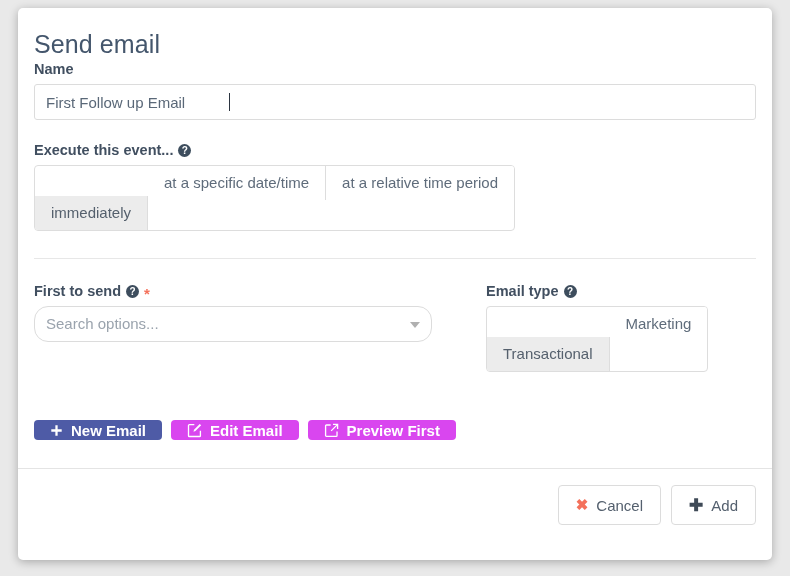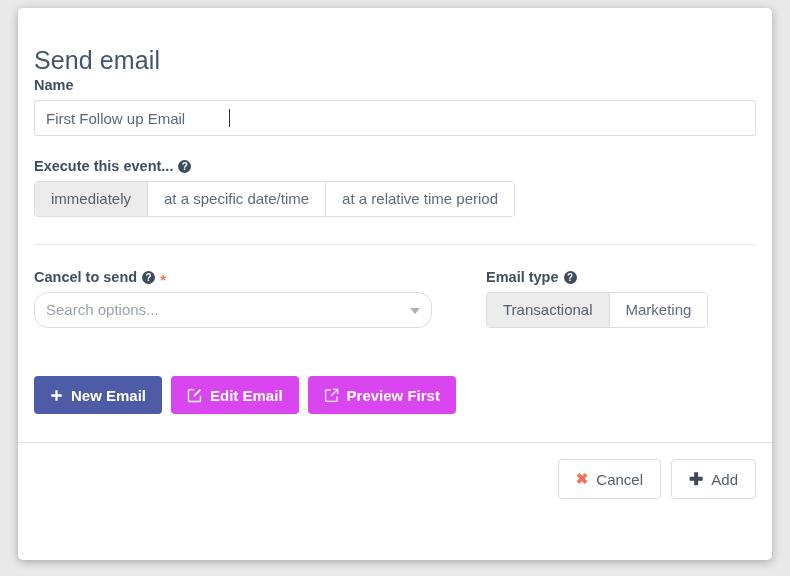--- a/index.html
+++ b/index.html
@@ -31,21 +31,21 @@
 
   .card-body {
     padding: 22px 16px 0 16px;
   }
 
   
   .title {
     font-size: 25px;
     font-weight: 400;
     color: #44566c;
-    margin: 16px 0 2px 0;
+    margin: 0 0 2px 0;
     letter-spacing: .1px;
   }
   .subtitle {
     font-size: 14px;
     color: #8a96a3;
     margin: 0 0 22px 0;
   }
 
   
   .field-label {
@@ -124,20 +124,21 @@
     background: #ffffff;
     border-right: 1px solid #dddddd;
     cursor: pointer;
     user-select: none;
     white-space: nowrap;
   }
   .btn-group .seg:last-child { border-right: none; }
   .btn-group .seg.active {
     background: #ececec;
     color: #55606d;
+    margin-top: 30px;
   }
 
   
   .divider {
     height: 1px;
     background: #e7e7e7;
     margin: 27px 0 24px 0;
   }
   .footer-divider {
     height: 1px;
@@ -186,21 +187,21 @@
   .actions {
     display: flex;
     gap: 9px;
     margin-top: 48px;
     margin-bottom: 28px;
   }
   .btn {
     display: inline-flex;
     align-items: center;
     gap: 8px;
-    height: 38px;
+    height: 20px;
     padding: 0 16px;
     border-radius: 4px;
     font-size: 15px;
     font-weight: bold;
     color: #ffffff;
     cursor: pointer;
     user-select: none;
     border: none;
     font-family: "Liberation Sans", sans-serif;
     white-space: nowrap;
@@ -265,21 +266,21 @@
       <div class="seg">at a relative time period</div>
     </div>
 
     <div class="divider"></div>
 
     
     <div class="row2">
 
       <div class="col-left">
         <div class="field-label">
-          <span>Cancel to send</span>
+          <span>First to send</span>
           <span class="help-icon">?</span>
           <span class="req-star">*</span>
         </div>
         <div class="select-box">
           <span class="select-placeholder">Search options...</span>
           <span class="select-arrow"></span>
         </div>
       </div>
 
       <div class="col-right">

